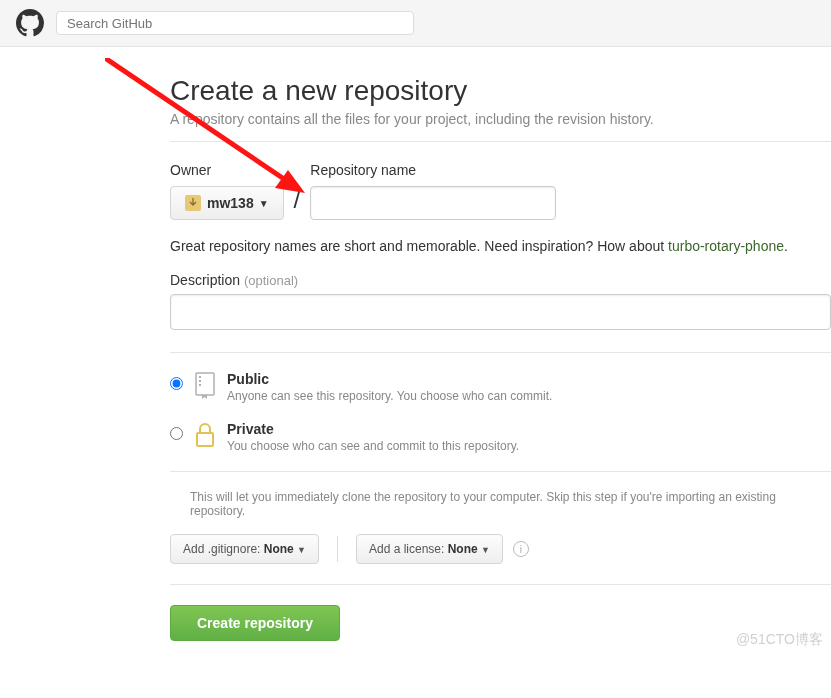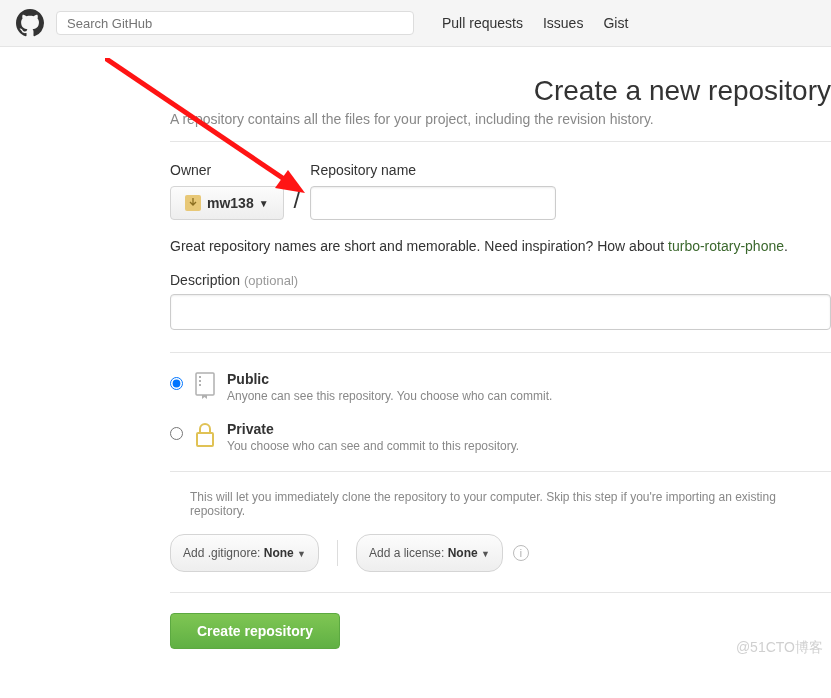--- a/index.html
+++ b/index.html
@@ -3,21 +3,21 @@
   <meta charset="utf-8">
   <style>
     * { margin: 0; padding: 0; box-sizing: border-box; }
     body { font-family: -apple-system, "Segoe UI", Helvetica, Arial, sans-serif; font-size: 14px; color: #333; background: #fff; width: 831px; position: relative; overflow: hidden; }
     .header { background: #f5f5f5; height: 47px; border-bottom: 1px solid #e5e5e5; display: flex; align-items: center; padding: 0 16px; }
     .logo { width: 28px; height: 28px; margin-right: 12px; }
     .search { width: 358px; height: 24px; border: 1px solid #ddd; border-radius: 4px; padding: 4px 10px; font-size: 13px; background: #fff; color: #666; }
     .nav { display: flex; gap: 20px; margin-left: 28px; }
     .nav a { color: #333; text-decoration: none; font-weight: 500; font-size: 14px; }
     .main { padding: 28px 0 20px 170px; }
-    .title { font-size: 28px; font-weight: 300; color: #333; margin-bottom: 4px; text-align: right; }
+    .title { font-size: 28px; font-weight: 300; color: #333; margin-bottom: 4px; }
     .subtitle { color: #888; font-size: 14px; margin-bottom: 14px; }
     hr { border: none; border-top: 1px solid #e5e5e5; margin: 0 0 20px 0; }
     .row { display: flex; align-items: flex-start; margin-bottom: 8px; }
     .col { display: flex; flex-direction: column; }
     .label { font-weight: 500; font-size: 14px; margin-bottom: 8px; }
     .btn-def { height: 34px; border: 1px solid #d5d5d5; border-radius: 4px; background: linear-gradient(#fcfcfc,#eee); padding: 0 14px; display: inline-flex; align-items: center; font-weight: 600; font-size: 14px; color: #333; cursor: pointer; }
     .btn-def .caret { margin-left: 5px; font-size: 10px; }
     .slash { margin: 0 10px; font-size: 24px; color: #333; align-self: flex-end; padding-bottom: 6px; }
     .input { height: 34px; border: 1px solid #ccc; border-radius: 4px; padding: 4px 8px; font-size: 14px; box-shadow: inset 0 1px 2px rgba(0,0,0,0.08); }
     .repo-input { width: 246px; }
@@ -29,42 +29,37 @@
     .radio-row { display: flex; align-items: flex-start; margin-bottom: 18px; }
     .radio-row input { margin-top: 6px; margin-right: 10px; }
     .icon-box { width: 24px; margin-right: 10px; display: flex; align-items: flex-start; }
     .vis-title { font-weight: 600; font-size: 14px; }
     .vis-desc { color: #888; font-size: 12px; margin-top: 2px; }
     .chk-row { display: flex; align-items: flex-start; margin-bottom: 4px; }
     .chk-row input { margin-right: 8px; margin-top: 2px; }
     .chk-title { font-weight: 600; font-size: 14px; }
     .chk-desc { color: #888; font-size: 12px; margin-top: 4px; }
     .opt-row { display: flex; align-items: center; gap: 10px; margin-top: 16px; margin-bottom: 20px; }
-    .opt-btn { height: 38px; padding: 0 12px; border: 1px solid #d5d5d5; border-radius: 14px; background: linear-gradient(#fcfcfc,#eee); font-size: 12px; color: #555; cursor: pointer; }
+    .opt-btn { height: 30px; padding: 0 12px; border: 1px solid #d5d5d5; border-radius: 4px; background: linear-gradient(#fcfcfc,#eee); font-size: 12px; color: #555; cursor: pointer; }
     .opt-btn b { font-weight: 600; color: #333; }
     .vbar { width: 1px; height: 26px; background: #ddd; margin: 0 8px; }
     .info-ic { width: 16px; height: 16px; border: 1px solid #bbb; border-radius: 50%; color: #aaa; font-size: 10px; display: inline-flex; align-items: center; justify-content: center; }
     .btn-green { background: linear-gradient(#7fc653,#60b044); border: 1px solid #5ca941; color: #fff; font-weight: 600; height: 36px; padding: 0 26px; border-radius: 4px; font-size: 14px; cursor: pointer; }
     .arrow-annot { position: absolute; left: 105px; top: 58px; pointer-events: none; }
     .avatar-ic { width: 16px; height: 16px; background: #e8c877; margin-right: 6px; display: inline-flex; align-items: center; justify-content: center; border-radius: 2px; }
     .watermark { position: absolute; right: 8px; bottom: 12px; color: #d0d0d0; font-size: 14px; }
   </style>
 </head>
 <body>
 
 <div class="header">
   <svg class="logo" viewBox="0 0 16 16" fill="#333">
       <path d="M8 0C3.58 0 0 3.58 0 8c0 3.54 2.29 6.53 5.47 7.59.4.07.55-.17.55-.38 0-.19-.01-.82-.01-1.49-2.01.37-2.53-.49-2.69-.94-.09-.23-.48-.94-.82-1.13-.28-.15-.68-.52-.01-.53.63-.01 1.08.58 1.23.82.72 1.21 1.87.87 2.33.66.07-.52.28-.87.51-1.07-1.78-.2-3.64-.89-3.64-3.95 0-.87.31-1.59.82-2.15-.08-.2-.36-1.02.08-2.12 0 0 .67-.21 2.2.82.64-.18 1.32-.27 2-.27.68 0 1.36.09 2 .27 1.53-1.04 2.2-.82 2.2-.82.44 1.1.16 1.92.08 2.12.51.56.82 1.27.82 2.15 0 3.07-1.87 3.75-3.65 3.95.29.25.54.73.54 1.48 0 1.07-.01 1.93-.01 2.2 0 .21.15.46.55.38A8.013 8.013 0 0016 8c0-4.42-3.58-8-8-8z"></path>
     </svg>
   <input class="search" placeholder="Search GitHub" style="">
-  <div class="nav">
-    <a>Pull requests</a>
-    <a>Issues</a>
-    <a>Gist</a>
-  </div>
 </div>
 
 <svg class="arrow-annot" width="215" height="150">
     <line x1="0" y1="0" x2="185" y2="125" stroke="#ff1414" stroke-width="5"></line>
     <polygon points="200,135 170,130 183,112" fill="#ff1414"></polygon>
   </svg>
 
 <div class="main">
   <h1 class="title">Create a new repository</h1>
   <p class="subtitle">A repository contains all the files for your project, including the revision history.</p>

